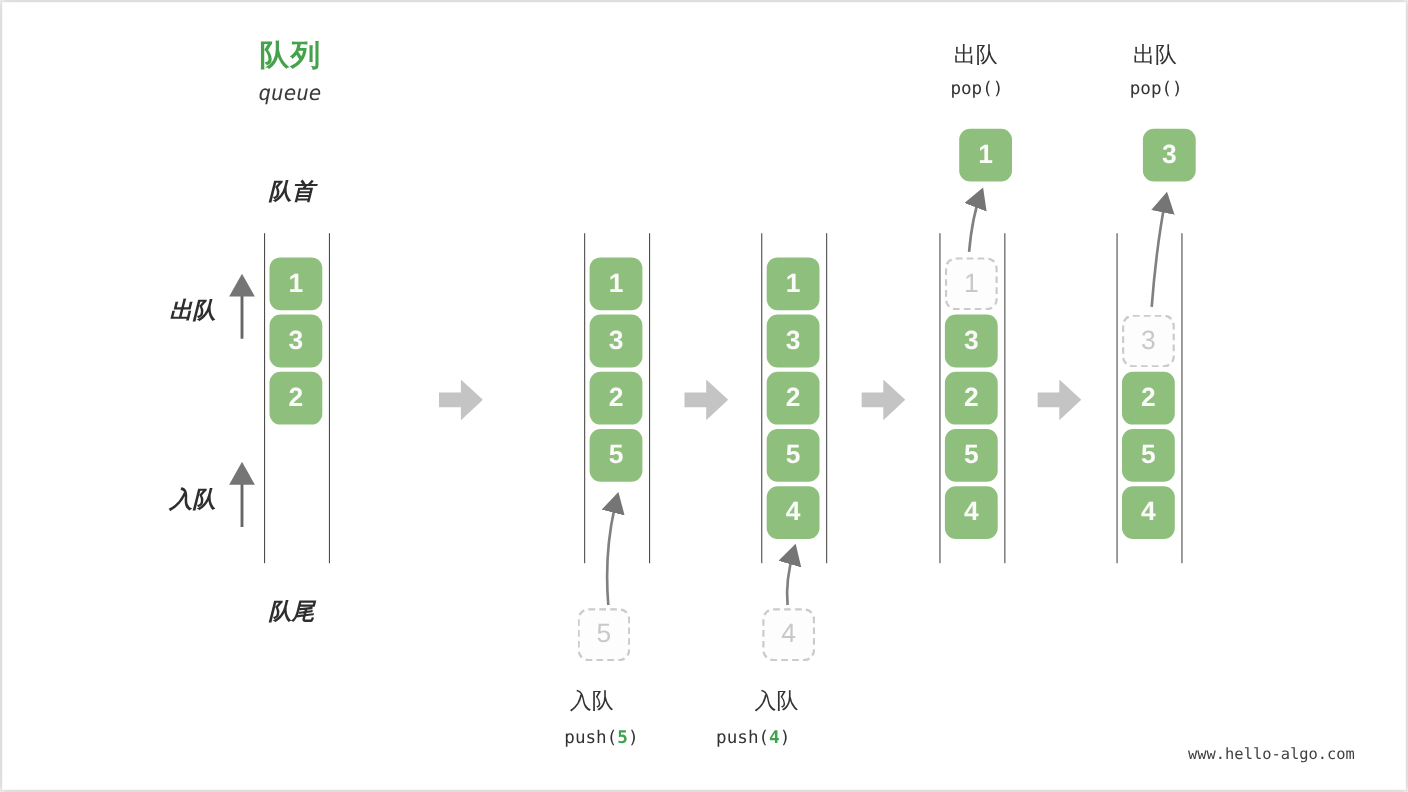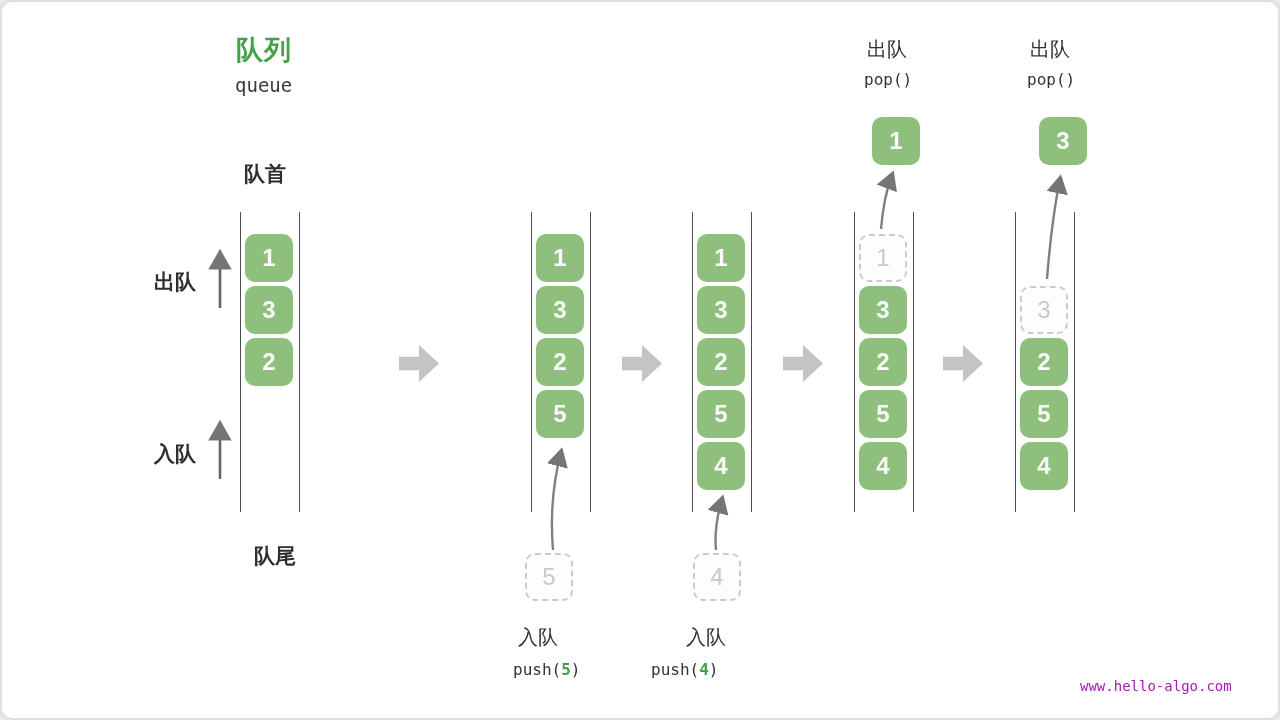--- a/index.html
+++ b/index.html
@@ -2,27 +2,27 @@
 <html><head>
 <meta charset="utf-8">
 <style>
   html,body{margin:0;padding:0;background:#eef0f0;}
   #canvas{
     position:relative;width:1280px;height:720px;overflow:hidden;
     font-family:"Liberation Sans","DejaVu Sans",sans-serif;
   }
   #card{
     position:absolute;left:2px;top:2px;right:2px;bottom:2px;
-    background:#ffffff;border-radius:10px;
+    background:#ffffff;border-radius:0;
     box-shadow:0 0 8px rgba(0,0,0,0.18);
   }
   .abs{position:absolute;}
   .title-zh{font-size:27px;font-weight:bold;color:#44a24b;letter-spacing:1px;}
-  .title-en{font-family:"DejaVu Sans Mono",monospace;font-size:19px;color:#3a3a3a;}
-  .bold-label{font-size:21px;font-weight:bold;color:#2e2e2e;}
+  .title-en{font-family:"DejaVu Sans Mono",monospace;font-size:19px;color:#3a3a3a;font-style:italic;}
+  .bold-label{font-size:21px;font-weight:bold;color:#2e2e2e;font-style:italic;}
   .op-label{font-size:20px;color:#333333;}
   .code{font-family:"DejaVu Sans Mono",monospace;font-size:16px;color:#333333;}
   .code .arg{color:#3fa14c;font-weight:bold;}
   .queue-channel{
     position:absolute;top:210px;height:300px;width:60px;
     border-left:1.6px solid #4d4d4d;border-right:1.6px solid #4d4d4d;
     box-sizing:border-box;
   }
   .slot-box{
     position:absolute;left:4px;width:48px;height:48px;border-radius:10px;
@@ -43,35 +43,35 @@
     position:absolute;width:48px;height:48px;border-radius:10px;
     display:flex;align-items:center;justify-content:center;
     font-size:24px;background:#fdfdfd;border:2px dashed #cbcbcb;color:#c8c8c8;
     box-sizing:border-box;
   }
   .block-arrow{
     position:absolute;width:40px;height:37px;background:#c4c4c4;
     clip-path:polygon(0 32%,50% 32%,50% 0,100% 50%,50% 100%,50% 68%,0 68%);
   }
   .watermark{
-    font-family:"DejaVu Sans Mono",monospace;font-size:14px;color:#a21caf;
+    font-family:"DejaVu Sans Mono",monospace;font-size:14px;color:#404040;
   }
   svg.overlay{position:absolute;left:0;top:0;pointer-events:none;}
 </style>
 </head>
 <body>
 
 <div id="canvas">
   <div id="card">
 
     <div class="abs title-zh" style="left:234px;top:30px;">队列</div>
     <div class="abs title-en" style="left:233px;top:72px;">queue</div>
 
     <div class="abs bold-label" style="left:242px;top:158px;">队首</div>
-    <div class="abs bold-label" style="left:252px;top:540px;">队尾</div>
+    <div class="abs bold-label" style="left:242px;top:540px;">队尾</div>
 
     <div class="abs bold-label" style="left:152px;top:266px;">出队</div>
     <div class="abs bold-label" style="left:152px;top:438px;">入队</div>
 
     <div class="queue-channel" style="left:238px;">
         <div class="slot-box solid" style="top: 22px;">1</div>
         <div class="slot-box solid" style="top: 74px;">3</div>
         <div class="slot-box solid" style="top: 126px;">2</div>
       </div>
     <div class="queue-channel" style="left:529px;">

